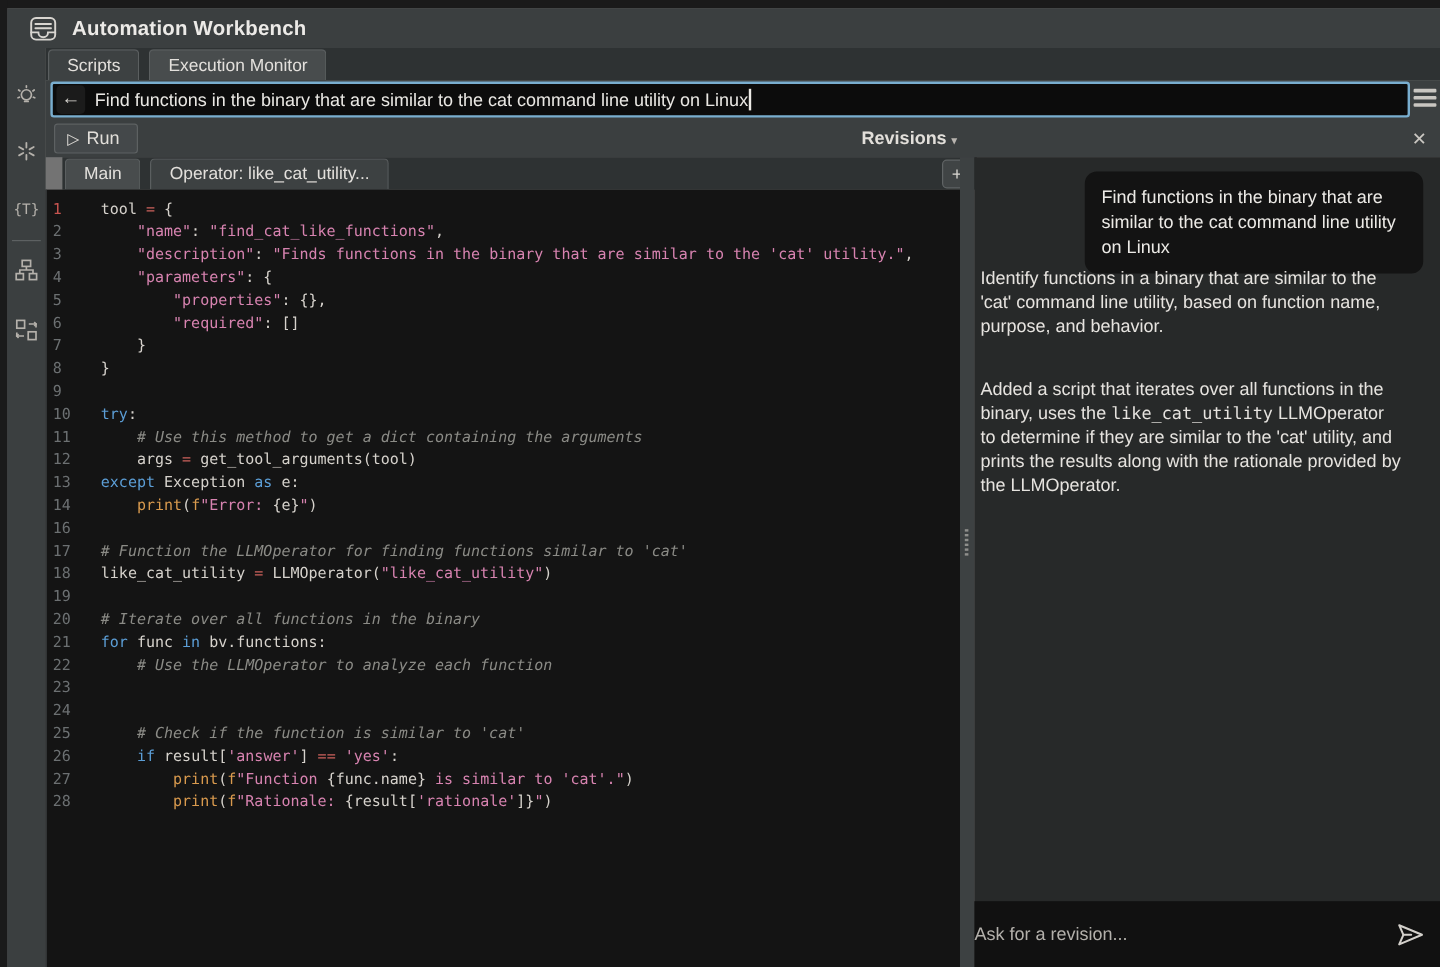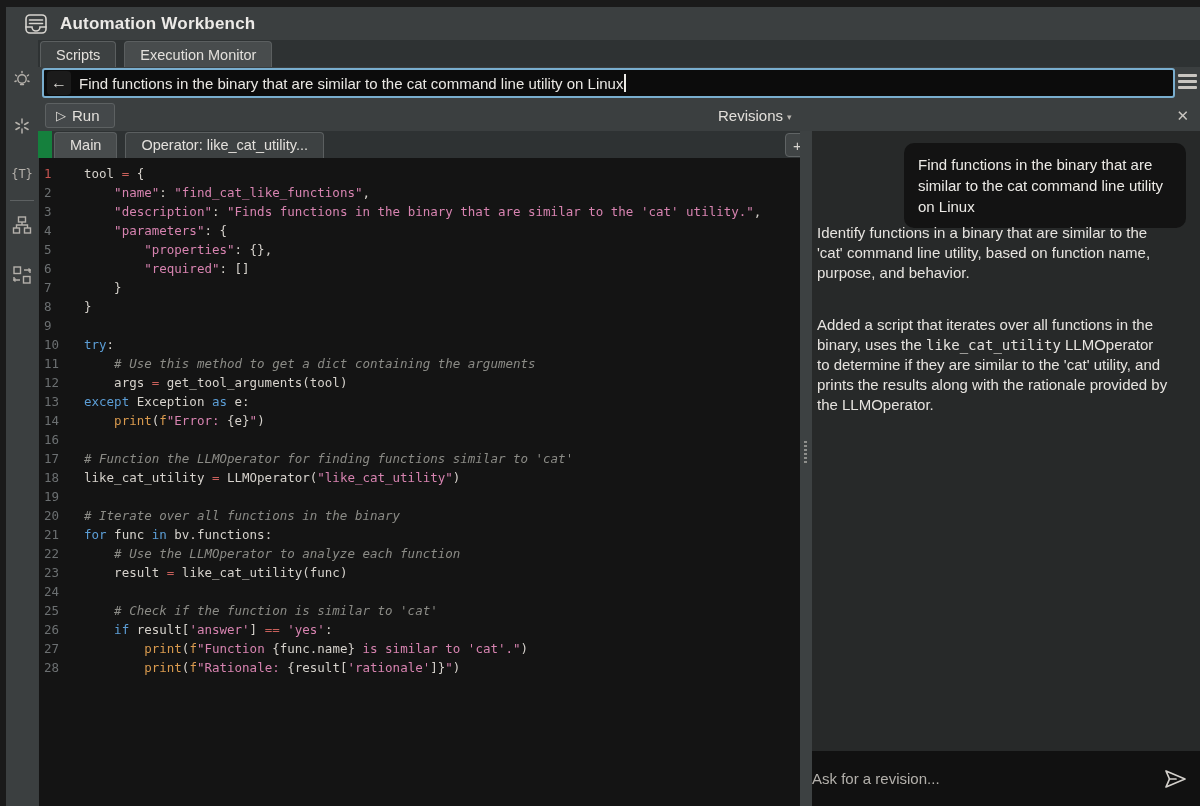--- a/index.html
+++ b/index.html
@@ -1,17 +1,17 @@
 <!DOCTYPE html>
 <html><head>
 <meta charset="utf-8">
 <style>
   * { margin:0; padding:0; box-sizing:border-box; }
   html,body { width:1200px; height:806px; background:#1a1a1a; font-family:"Liberation Sans",sans-serif; overflow:hidden; }
-  #app { position:relative; width:1200px; height:806px; background:#15803d; }
+  #app { position:relative; width:1200px; height:806px; background:#737373; }
 
   
   .titlebar { position:absolute; left:6px; top:7px; right:0; height:33px; background:#3b3f40; display:flex; align-items:center; }
   .title-icon { margin-left:18px; width:24px; height:22px; }
   .title-text { margin-left:12px; font-size:17px; font-weight:700; color:#eceae7; letter-spacing:.2px; }
 
   
   .sidebar { position:absolute; left:6px; top:40px; width:32px; bottom:0; background:#3b3f40; display:flex; flex-direction:column; align-items:center; }
   .side-icon { width:24px; height:24px; display:flex; align-items:center; justify-content:center; color:#b5b1ab; cursor:pointer; }
   .side-divider { width:24px; height:1px; background:#5d6162; margin:14px 0 12px 0; }
@@ -30,21 +30,21 @@
   .back-btn { width:24px; height:24px; margin-left:3px; border-radius:4px; background:#1b1b1b; color:#d8d5d0; font-size:16px; display:flex; align-items:center; justify-content:center; cursor:pointer; }
   .prompt-text { margin-left:8px; font-size:15px; color:#eae8e4; white-space:nowrap; }
   .caret { display:inline-block; width:2px; height:18px; background:#eceae6; vertical-align:middle; margin-left:1px; }
   .hamburger { position:absolute; right:3px; top:74px; width:19px; height:15px; display:flex; flex-direction:column; justify-content:space-between; cursor:pointer; }
   .hamburger span { display:block; height:3px; background:#c9c6c1; border-radius:1px; }
 
   
   .toolbar { position:absolute; left:38px; top:100px; right:0; height:31px; background:#3b3f40; }
   .run-btn { position:absolute; left:7px; top:3px; height:25px; padding:0 14px 0 10px; background:#44484a; border:1px solid #5d6162; border-radius:3px; color:#e2dfda; font-size:15px; display:flex; align-items:center; gap:6px; cursor:pointer; }
   .run-glyph { font-size:13px; }
-  .revisions { position:absolute; left:672px; top:0; height:31px; display:flex; align-items:center; gap:4px; color:#e2dfda; font-size:15px; font-weight:400; cursor:pointer; padding:0 8px; }
+  .revisions { position:absolute; left:672px; top:0; height:31px; display:flex; align-items:center; gap:4px; color:#e2dfda; font-size:15px; font-weight:700; cursor:pointer; padding:0 8px; }
   .rev-caret { font-size:9px; color:#b8b4af; margin-top:2px; }
   .assist-title { position:absolute; left:787px; top:0; height:31px; display:flex; align-items:center; color:#e5e2de; font-size:15px; font-weight:600; }
   .assist-close { position:absolute; right:7px; top:0; height:31px; display:flex; align-items:center; color:#c9c6c1; font-size:15px; cursor:pointer; padding:0 4px; }
 
   
   .edtabs { position:absolute; left:52px; top:131px; width:762px; height:27px; background:#2e3233; display:flex; align-items:center; }
   .addtab { position:absolute; right:4px; top:2px; width:25px; height:24px; background:#404445; border:1px solid #606465; border-radius:4px; color:#d9d6d1; font-size:15px; display:flex; align-items:center; justify-content:center; cursor:pointer; }
 
   
   .editor { position:absolute; left:38px; top:158px; width:762px; bottom:0; background:#141414; border-left:1px solid #3a3e3f; overflow:hidden; cursor:text; }
@@ -211,21 +211,21 @@
         <div class="cl"><span class="ln">12</span><span class="ct"><span class="tok-d">    args </span><span class="tok-o">=</span><span class="tok-d"> get_tool_arguments(tool)</span></span></div>
         <div class="cl"><span class="ln">13</span><span class="ct"><span class="tok-k">except</span><span class="tok-d"> Exception </span><span class="tok-k">as</span><span class="tok-d"> e:</span></span></div>
         <div class="cl"><span class="ln">14</span><span class="ct"><span class="tok-d">    </span><span class="tok-b">print</span><span class="tok-d">(</span><span class="tok-b">f</span><span class="tok-s">"Error: </span><span class="tok-d">{e}</span><span class="tok-s">"</span><span class="tok-d">)</span></span></div>
         <div class="cl"><span class="ln">16</span><span class="ct"></span></div>
         <div class="cl"><span class="ln">17</span><span class="ct"><span class="tok-c"># Function the LLMOperator for finding functions similar to 'cat'</span></span></div>
         <div class="cl"><span class="ln">18</span><span class="ct"><span class="tok-d">like_cat_utility </span><span class="tok-o">=</span><span class="tok-d"> LLMOperator(</span><span class="tok-s">"like_cat_utility"</span><span class="tok-d">)</span></span></div>
         <div class="cl"><span class="ln">19</span><span class="ct"></span></div>
         <div class="cl"><span class="ln">20</span><span class="ct"><span class="tok-c"># Iterate over all functions in the binary</span></span></div>
         <div class="cl"><span class="ln">21</span><span class="ct"><span class="tok-k">for</span><span class="tok-d"> func </span><span class="tok-k">in</span><span class="tok-d"> bv.functions:</span></span></div>
         <div class="cl"><span class="ln">22</span><span class="ct"><span class="tok-c">    # Use the LLMOperator to analyze each function</span></span></div>
-        <div class="cl"><span class="ln">23</span><span class="ct"><span class="tok-d">    result </span><span class="tok-o">=</span><span class="tok-d"> like_cat_utility(func)</span></span></div>
+        <div class="cl"><span class="ln">23</span></div>
         <div class="cl"><span class="ln">24</span><span class="ct"></span></div>
         <div class="cl"><span class="ln">25</span><span class="ct"><span class="tok-c">    # Check if the function is similar to 'cat'</span></span></div>
         <div class="cl"><span class="ln">26</span><span class="ct"><span class="tok-d">    </span><span class="tok-k">if</span><span class="tok-d"> result[</span><span class="tok-s">'answer'</span><span class="tok-d">] </span><span class="tok-o">==</span><span class="tok-d"> </span><span class="tok-s">'yes'</span><span class="tok-d">:</span></span></div>
         <div class="cl"><span class="ln">27</span><span class="ct"><span class="tok-d">        </span><span class="tok-b">print</span><span class="tok-d">(</span><span class="tok-b">f</span><span class="tok-s">"Function </span><span class="tok-d">{func.name}</span><span class="tok-s"> is similar to 'cat'."</span><span class="tok-d">)</span></span></div>
         <div class="cl"><span class="ln">28</span><span class="ct"><span class="tok-d">        </span><span class="tok-b">print</span><span class="tok-d">(</span><span class="tok-b">f</span><span class="tok-s">"Rationale: </span><span class="tok-d">{result[</span><span class="tok-s">'rationale'</span><span class="tok-d">]}</span><span class="tok-s">"</span><span class="tok-d">)</span></span></div>
       </div>
   </div>
 
   <div class="splitter">
     <div class="split-dots">

